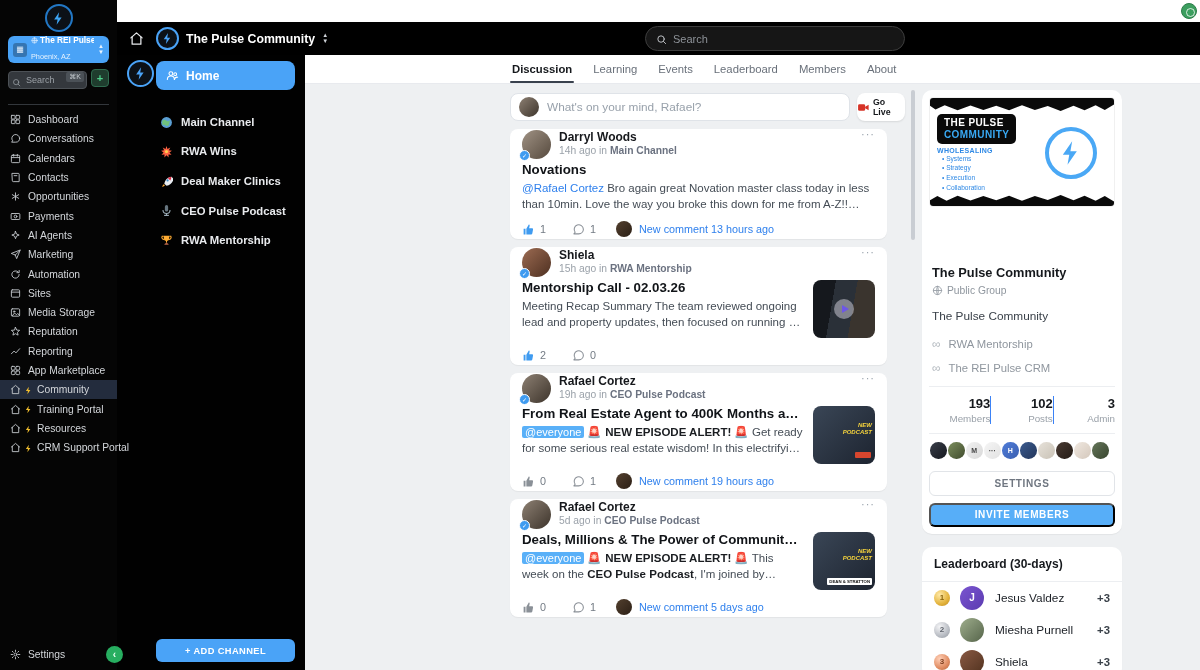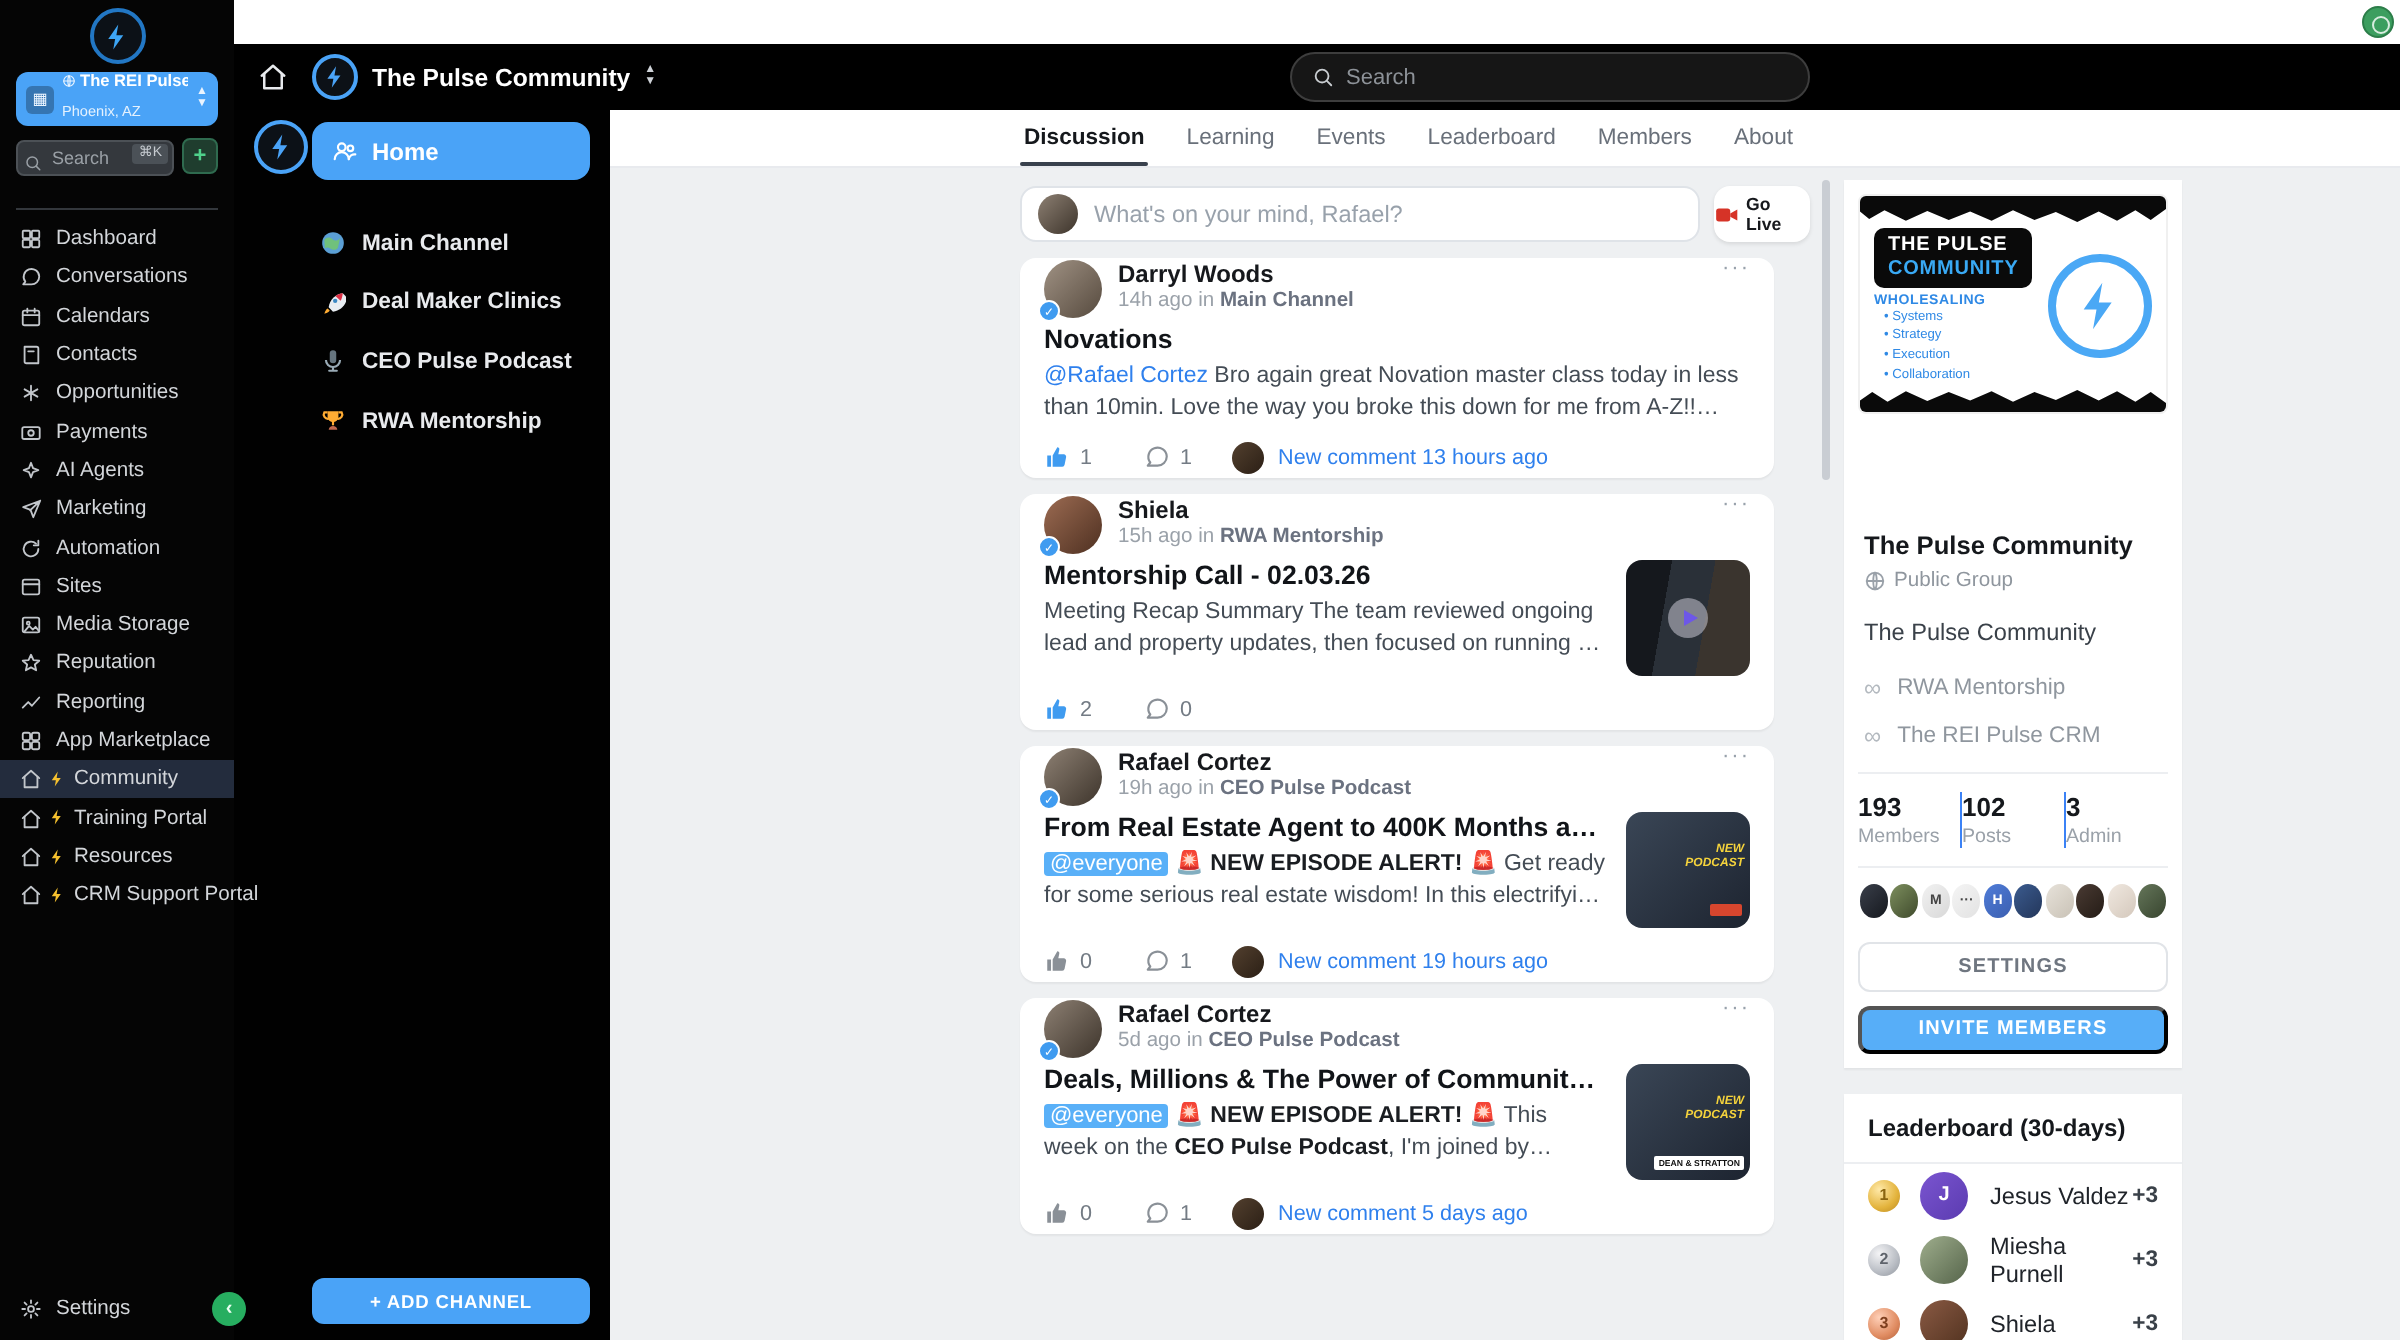--- a/index.html
+++ b/index.html
@@ -99,21 +99,21 @@
 .pf-count{font-size:10.8px;color:#737b84}
 .pf-like.on{color:#3f9bf0}
 .pf-like.off{color:#8a9097}
 .pf-comment{color:#8a9097}
 .pf-new{display:flex;align-items:center;gap:7px;margin-left:20px;cursor:pointer}
 .pf-new .txt{font-size:10.8px;font-weight:normal;color:#2f80ed}
 .pf-gap{width:26px}
 
 
 .rsb{flex:1;padding:6px 0 0 2px}
-.rcard{width:169px;background:#fff;border-radius:0;box-shadow:0 1px 1px rgba(0,0,0,.05)}
+.rcard{width:200px;background:#fff;border-radius:10px;box-shadow:0 1px 1px rgba(0,0,0,.05)}
 .rcard.info{padding:7px 7px 7px}
 .banner{height:110px;border-radius:4px;overflow:hidden;background:#fff;border:1px solid #f0f0f0}
 .torn{height:13px;background:#0a0a0a}
 .torn.top{clip-path:polygon(0 0,100% 0,100% 50%,95% 92%,90% 55%,84% 95%,78% 60%,71% 100%,64% 62%,57% 92%,50% 55%,43% 95%,36% 60%,29% 92%,22% 58%,15% 95%,8% 55%,3% 88%,0 60%)}
 .torn.bot{clip-path:polygon(0 40%,4% 8%,9% 45%,15% 5%,22% 42%,29% 8%,36% 40%,43% 5%,50% 45%,57% 8%,64% 38%,71% 0,78% 40%,84% 5%,90% 45%,95% 8%,100% 50%,100% 100%,0 100%)}
 .banner-mid{height:84px;display:flex;align-items:center;padding:2px 7px 2px 7px}
 .bn-left{width:98px}
 .bn-box{background:#0a0a0a;border-radius:5px;padding:3px 7px;display:inline-block;line-height:1.2}
 .bn-l1{color:#fff;font-size:10px;font-weight:bold;letter-spacing:.4px}
 .bn-l2{color:#39a9f4;font-size:10px;font-weight:bold;letter-spacing:.4px}
@@ -122,21 +122,21 @@
 .bn-logo{flex:1;display:flex;align-items:center;justify-content:center}
 .bn-circle{width:52px;height:52px;border-radius:50%;border:4px solid #4aa8f5;display:flex;align-items:center;justify-content:center;color:#4aa8f5}
 .rc-name{margin:58px 3px 0;font-size:12.8px;font-weight:bold;color:#15181c}
 .rc-priv{margin:5px 3px 0;display:flex;align-items:center;gap:4px;font-size:10.3px;color:#8f969e}
 .rc-priv .i{color:#9aa1a9}
 .rc-desc{margin:13px 3px 0;font-size:11.8px;color:#3a4149}
 .rc-links{margin:15px 3px 0}
 .rc-link{display:flex;align-items:center;gap:8px;font-size:11.3px;color:#8f969e;margin-bottom:12px;cursor:pointer}
 .rc-link .inf{color:#b3b9bf;font-size:12px;line-height:1}
 .rc-hr{border-top:1px solid #eceef1;margin:2px 0 0}
-.stats{display:flex;height:46px;align-items:center;text-align:left}
+.stats{display:flex;height:46px;align-items:center;text-align:right}
 .stat{flex:1}
 .stat+.stat{border-left:1px solid #3b82f6}
 .stat .v{font-size:13px;font-weight:bold;color:#15181c}
 .stat .l{font-size:9.8px;color:#9aa1a9;margin-top:2px}
 .mavs{display:flex;gap:1.5px;padding:8px 1px;border-top:1px solid #eceef1}
 .mav{width:16.5px;height:16.5px;border-radius:50%;display:flex;align-items:center;justify-content:center;font-size:7px;font-weight:bold;color:#fff}
 .btn-settings{margin-top:4px;height:25px;border:1px solid #e1e4e8;border-radius:6px;background:#fff;width:100%;font-size:10px;font-weight:bold;letter-spacing:.6px;color:#6f7680;display:flex;align-items:center;justify-content:center;cursor:pointer}
 .btn-invite{margin-top:7px;height:24px;border-radius:6px;background:#57aef8;width:100%;font-size:10px;font-weight:bold;letter-spacing:.6px;color:#fff;display:flex;align-items:center;justify-content:center;cursor:pointer}
 .rcard.lb{margin-top:13px;overflow:hidden}
 .lb-head{padding:10px 12px;font-size:12px;font-weight:bold;color:#15181c;border-bottom:1px solid #eceef1}
@@ -421,20 +421,27 @@
       </svg>
       <span>Home</span>
     </div>
   <div class="ch-list" id="chlist">
       <div class="ch-item">
         <span><svg class="i" width="13" height="13" viewBox="0 0 24 24" style="">
             <circle cx="12" cy="12" r="10" fill="#5b9fd4"></circle>
             <path d="M4 9c2.5-3 5.5-2.5 7.5-.5s5 1.5 7-1l-2 9c-2 2.5-5 2-7 .5S5.5 16 4.5 17z" fill="#72c472" opacity=".9"></path>
           </svg></span>
         <span>Main Channel</span>
+      </div>
+      <div class="ch-item">
+        <span><svg class="i" width="13" height="13" viewBox="0 0 24 24" style="">
+            <path d="M12 2l1.8 5.5L19 4.5l-2.6 5 5.6 1-4.6 3.4 3.9 4.3-5.7-.8.3 5.6-3.9-4.2-3.9 4.2.3-5.6-5.7.8 3.9-4.3L2 10.5l5.6-1-2.6-5 5.2 3z" fill="#ff6243"></path>
+            <circle cx="12" cy="12" r="3" fill="#ffcc4d"></circle>
+          </svg></span>
+        <span>RWA Wins</span>
       </div>
       <div class="ch-item">
         <span><svg class="i" width="13" height="13" viewBox="0 0 24 24" style="">
             <path d="M21 3c-7 1-12 6-13 13l4 4c7-1 12-6 13-13z" fill="#e8edf2"></path>
             <path d="M21 3c-2.5.3-4.8 1.2-6.8 2.5L19 10c1.2-2 1.8-4.4 2-7z" fill="#dd2e44"></path>
             <circle cx="14" cy="10" r="2" fill="#3b88c3"></circle>
             <path d="M7 17c-2 1-3 5-3 5s4-1 5-3z" fill="#ffac33"></path>
           </svg></span>
         <span>Deal Maker Clinics</span>
       </div>

